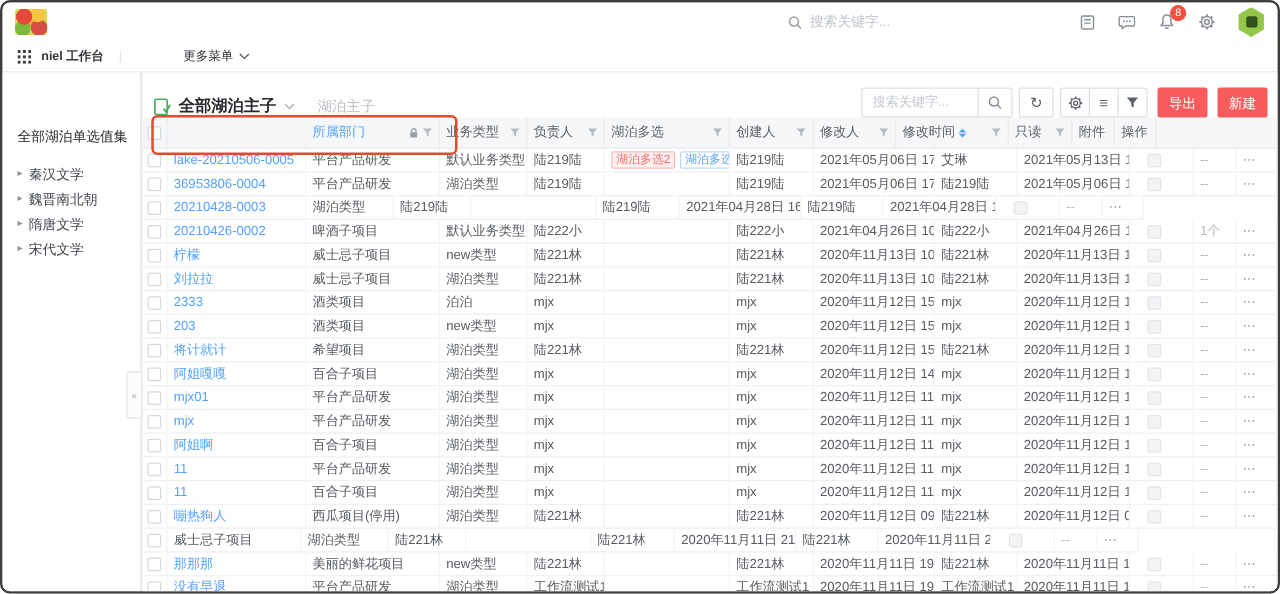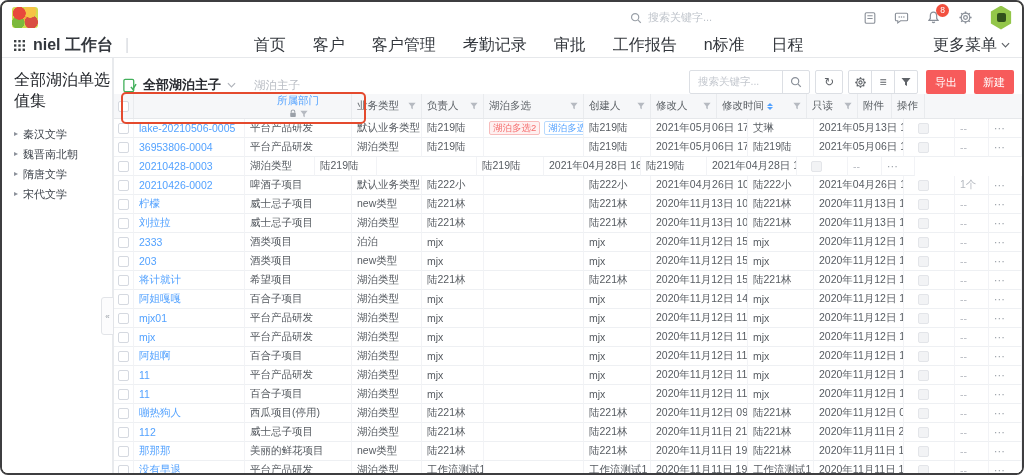--- a/index.html
+++ b/index.html
@@ -20,31 +20,31 @@
   .topbar-search .ph{font-size:11px;color:#bfc4cb;}
   .topbar-icons{margin-left:auto;display:flex;align-items:center;gap:17px;}
   .icon-btn{position:relative;display:flex;align-items:center;cursor:pointer;}
   .badge{position:absolute;top:-6px;right:-8px;min-width:13px;height:13px;border-radius:7px;background:#f2503f;
     color:#fff;font-size:8.5px;line-height:13px;text-align:center;padding:0 2px;box-sizing:border-box;}
   .avatar{width:22px;height:24px;background:#93c649;display:flex;align-items:center;justify-content:center;
     clip-path:polygon(50% 0,96% 25%,96% 75%,50% 100%,4% 75%,4% 25%);cursor:pointer;}
   .avatar-core{width:9px;height:9px;background:#31511c;border-radius:2px;}
   
   .navbar{height:24px;display:flex;align-items:center;padding:0 12px;border-bottom:1px solid #e6e8eb;
-    background:#fff;font-size:16px;color:#33373d;justify-content:space-between;}
+    background:#fff;font-size:10px;color:#33373d;}
   .nav-left{display:flex;align-items:center;gap:8px;margin-right:18px;}
   .workspace{font-weight:bold;}
   .nav-sep{color:#d8dbe0;margin:0 4px;}
   .nav-items{display:flex;gap:27px;align-items:center;}
   .nav-item{cursor:pointer;white-space:nowrap;}
   .nav-more{display:flex;align-items:center;gap:4px;cursor:pointer;margin-left:27px;}
   
   .body{display:flex;height:415px;background:#e8eaed;position:relative;}
   .sidebar{width:110px;background:#fff;padding:12px 0 0 12px;box-sizing:border-box;flex:none;}
-  .side-title{font-size:16px;color:#23262b;margin-bottom:12px;}
+  .side-title{font-size:11px;color:#23262b;margin-bottom:12px;margin-top:32px;}
   .side-item{display:flex;align-items:center;gap:5px;height:20px;font-size:11px;color:#3f444c;cursor:pointer;}
   .tri{color:#8a8f99;font-size:8px;line-height:1;}
   .collapse-tab{position:absolute;left:99px;top:239px;width:11px;height:36px;background:#fcfcfd;
     border:1px solid #e2e4e8;border-radius:3px 0 0 3px;display:flex;align-items:center;justify-content:center;
     font-size:8px;color:#9aa0a8;z-index:4;cursor:pointer;}
   .main{flex:1;margin-left:2px;background:#fff;position:relative;overflow:hidden;}
   
   .view-header{height:36px;display:flex;align-items:flex-end;padding:0 8px;}
   .vh-left{display:flex;align-items:center;gap:6px;}
   .vh-title{font-size:13px;font-weight:bold;color:#27292e;}
@@ -156,30 +156,20 @@
             <rect x="4.7" y="4.7" width="2.6" height="2.6"></rect>
             <rect x="9.4" y="4.7" width="2.6" height="2.6"></rect>
             <rect x="0" y="9.4" width="2.6" height="2.6"></rect>
             <rect x="4.7" y="9.4" width="2.6" height="2.6"></rect>
             <rect x="9.4" y="9.4" width="2.6" height="2.6"></rect>
           </g>
         </svg>
       <span class="workspace">niel 工作台</span>
       <span class="nav-sep">|</span>
     </div>
-    <div class="nav-items" id="nav-items">
-        <span class="nav-item">首页</span>
-        <span class="nav-item">客户</span>
-        <span class="nav-item">客户管理</span>
-        <span class="nav-item">考勤记录</span>
-        <span class="nav-item">审批</span>
-        <span class="nav-item">工作报告</span>
-        <span class="nav-item">n标准</span>
-        <span class="nav-item">日程</span>
-      </div>
     <div class="nav-more">
       <span>更多菜单</span>
       <svg width="9" height="6" viewBox="0 0 10 6">
           <path d="M1 1 L5 5 L9 1" fill="none" stroke="#5f6368" stroke-width="1.3"></path>
         </svg>
     </div>
   </nav>
 
   <div class="body">
     <aside class="sidebar">
@@ -268,21 +258,21 @@
           </div>
           <div class="th" style="width: 111px; margin-top: 32px;">
             <span>湖泊主子名称</span>
             <span class="spacer"></span>
             <span class="th-icons">
               <svg width="8" height="8" viewBox="0 0 10 10">
                 <path d="M0.5 1 h9 L6 5.2 V9 L4 7.8 V5.2 Z" fill="#b6bac1"></path>
               </svg>
             </span>
           </div>
-          <div class="th" style="width: 107px; flex-direction: column;">
+          <div class="th" style="width: 107px;">
             <span class="accent">所属部门</span>
             <span class="spacer"></span>
             <span class="th-icons">
               <svg width="8" height="9" viewBox="0 0 10 12">
                 <path d="M2.6 5 V3.6 a2.4 2.4 0 0 1 4.8 0 V5" fill="none" stroke="#9aa0a8" stroke-width="1.4"></path>
                 <rect x="1.3" y="5" width="7.4" height="5.6" rx="1" fill="#9aa0a8"></rect>
               </svg>
               <svg width="8" height="8" viewBox="0 0 10 10">
                 <path d="M0.5 1 h9 L6 5.2 V9 L4 7.8 V5.2 Z" fill="#b6bac1"></path>
               </svg>
@@ -988,23 +978,20 @@
               <span class="muted">--</span>
             </div>
             <div class="td" style="width: 33px;">
               <span class="dots">⋯</span>
             </div>
           </div>
           <div class="tr">
             <div class="td td-cb">
               <span class="checkbox"></span>
             </div>
-            <div class="td" style="width: 111px;">
-              <a class="link">112</a>
-            </div>
             <div class="td" style="width: 107px;">
               <span>威士忌子项目</span>
             </div>
             <div class="td" style="width: 70px;">
               <span>湖泊类型</span>
             </div>
             <div class="td" style="width: 62px;">
               <span>陆221林</span>
             </div>
             <div class="td" style="width: 100px;"></div>

